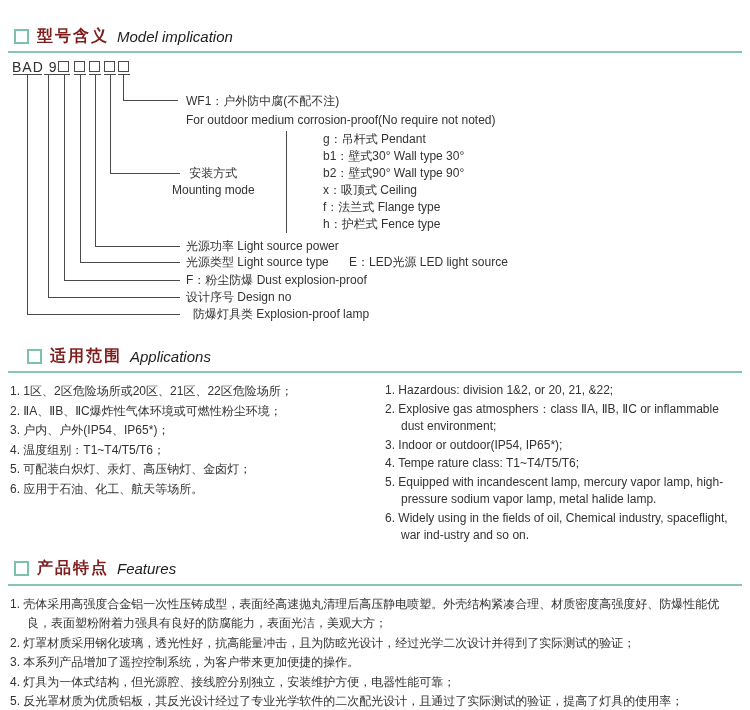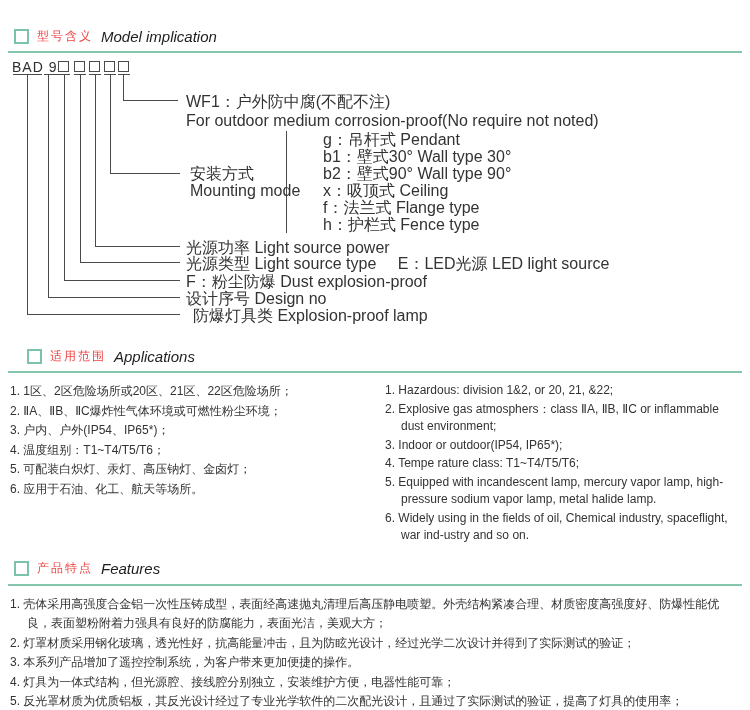--- a/index.html
+++ b/index.html
@@ -4,29 +4,29 @@
 <style>
   html,body{margin:0;padding:0;background:#fff;}
   .page{
     position:relative;width:750px;height:710px;background:#ffffff;
     font-family:"Liberation Sans","DejaVu Sans",sans-serif;
     color:#3a3a3a;overflow:hidden;
   }
   
   .section-header{display:flex;align-items:center;gap:8px;margin-left:14px;height:20px;}
   .sh-square{width:11px;height:11px;border:2px solid #7cc2a8;background:#fff;flex:0 0 auto;}
-  .sh-zh{font-size:12px;font-weight:normal;color:#ef4444;letter-spacing:2px;}
+  .sh-zh{font-size:16px;font-weight:bold;color:#7f1d1d;letter-spacing:2px;}
   .sh-en{font-size:15px;color:#1d1d1d;font-style:italic;}
   .rule{height:2px;background:#85c6ac;margin:5px 8px 0 8px;}
   
   .diagram{position:relative;height:262px;margin-top:6px;}
   .diagram svg{position:absolute;left:0;top:0;}
   .code-text{position:absolute;left:12px;top:0;font-size:14px;color:#2e2e2e;letter-spacing:1px;}
   .code-box{position:absolute;top:2px;width:9px;height:9px;border:1px solid #4a4a4a;background:#fff;}
-  .dlabel{position:absolute;font-size:16px;color:#333;white-space:nowrap;}
+  .dlabel{position:absolute;font-size:12px;color:#333;white-space:nowrap;}
   .lh19{line-height:19px;}
   .lh17{line-height:17px;}
   
   .apps-grid{display:grid;grid-template-columns:375px 1fr;margin:9px 8px 0 10px;}
   .zh-item{font-size:12px;line-height:19.5px;white-space:nowrap;color:#333;}
   .en-item{font-size:12px;line-height:17.5px;color:#333;padding-left:16px;text-indent:-16px;margin-bottom:1px;}
   .features-list{margin:9px 12px 0 10px;}
   .feat-item{font-size:12px;line-height:19.5px;color:#333;padding-left:17px;text-indent:-17px;}
   .mt-header2{margin-top:25px;margin-left:27px;}
   .mt-header3{margin-top:13px;}
@@ -72,21 +72,21 @@
     <span class="code-box" style="left:74px;"></span>
     <span class="code-box" style="left:89px;"></span>
     <span class="code-box" style="left:104px;"></span>
     <span class="code-box" style="left:118px;"></span>
 
     <div class="dlabel lh19" style="left:186px;top:33px;">
       <div>WF1：户外防中腐(不配不注)</div>
       <div>For outdoor medium corrosion-proof(No require not noted)</div>
     </div>
 
-    <div class="dlabel lh17" style="left:190px;top:106px;">
+    <div class="dlabel lh17" style="left:172px;top:106px;text-align:center;">
       <div>安装方式</div>
       <div>Mounting mode</div>
     </div>
 
     <div class="dlabel lh17" style="left:293px;top:72px;margin-left:30px;">
       <div>g：吊杆式  Pendant</div>
       <div>b1：壁式30°   Wall type 30°</div>
       <div>b2：壁式90°   Wall type 90°</div>
       <div>x：吸顶式  Ceiling</div>
       <div>f：法兰式  Flange type</div>

